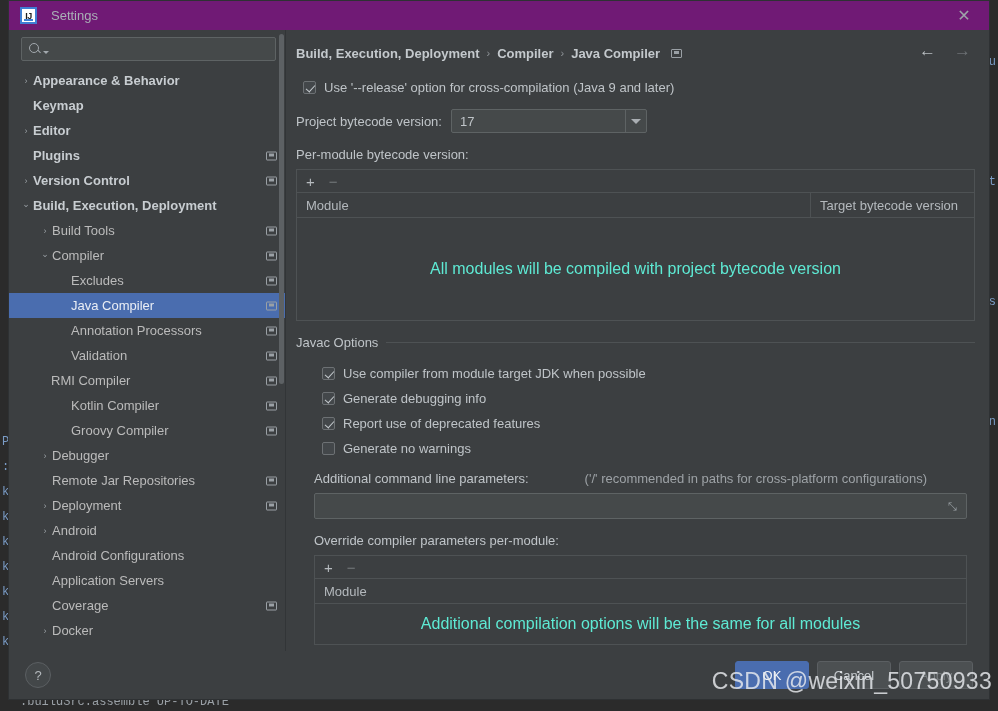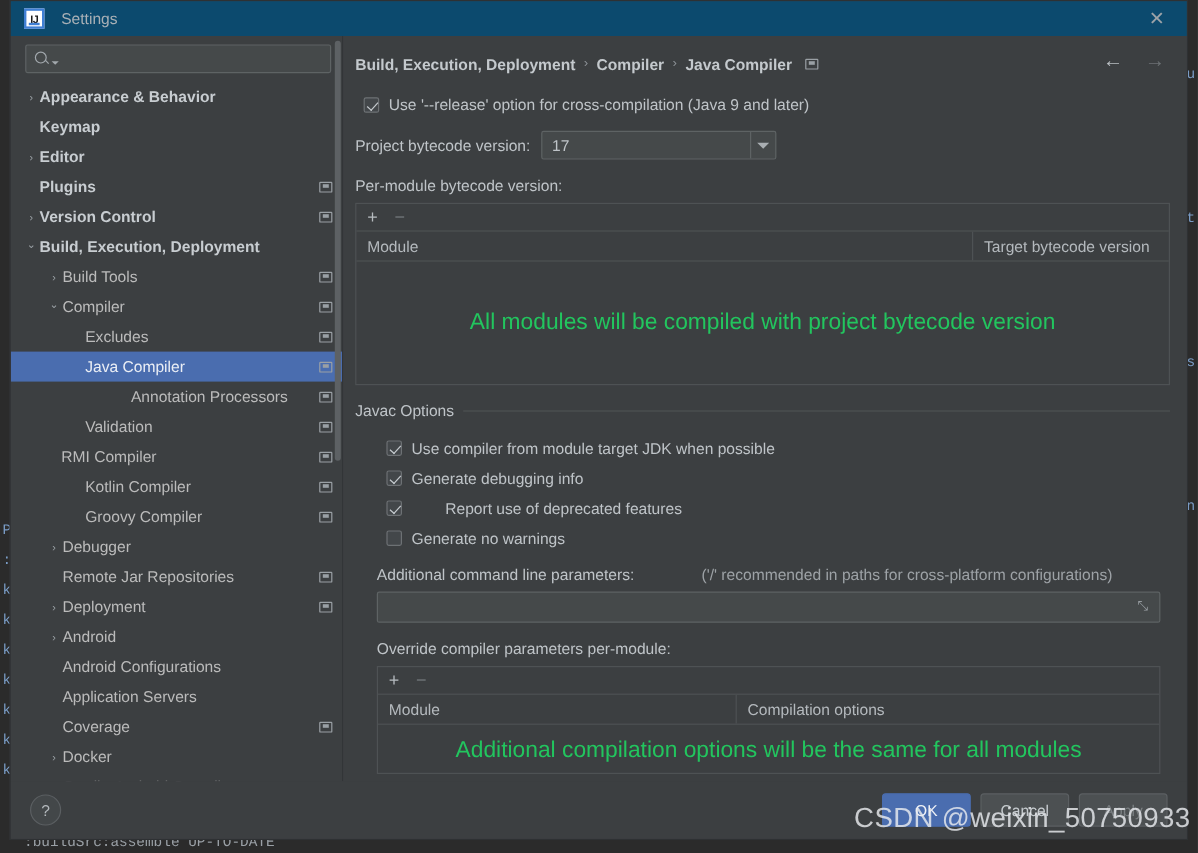--- a/index.html
+++ b/index.html
@@ -40,21 +40,21 @@
 
   
   #settings-dialog {
     position: absolute; left: 8px; top: 0; width: 982px; height: 700px;
     background: #3c3f41; border: 1px solid #2e3133;
     display: flex; flex-direction: column;
   }
 
   
   .titlebar {
-    height: 29px; background: #0c4a6e; display: flex; align-items: center;
+    height: 29px; background: #701a75; display: flex; align-items: center;
     flex: 0 0 29px; position: relative;
   }
   .ij-logo {
     width: 17px; height: 17px; margin-left: 11px;
     border: 2px solid #3f7fd4; background: #ffffff;
     display: flex; align-items: center; justify-content: center;
     font-family: "Liberation Sans", sans-serif;
     font-size: 9px; font-weight: bold; color: #1c1c1c; letter-spacing: -0.5px;
     position: relative;
   }
@@ -199,21 +199,21 @@
   }
   .tb-btn.dim { color: #74797c; }
   .tbl-head { display: flex; height: 25px; border-bottom: 1px solid #4e5254; }
   .th {
     font-size: 13px; color: #b4b9bd; display: flex; align-items: center;
     padding: 0 9px; white-space: nowrap;
   }
   .th-split { border-left: 1px solid #4e5254; }
   .tbl-empty {
     display: flex; align-items: center; justify-content: center;
-    font-size: 19px; color: #22c55e; 
+    font-size: 16px; color: #5eead4; 
   }
 
   
   .group-sep { display: flex; align-items: center; gap: 8px; }
   .group-title { font-size: 13px; color: #bfc4c8; white-space: nowrap; }
   .group-line { flex: 1; height: 1px; background: #4e5254; }
 
   
   .txt-input {
     height: 26px; background: #45494a; border: 1px solid #5e6364;
@@ -330,21 +330,21 @@
           <div class="tree-row" style="padding-left: 48px;">
             <span class="arrow"></span>
             <span class="tree-label">Excludes</span>
             <span class="cfg-icon"></span>
           </div>
           <div class="tree-row selected" style="padding-left: 48px;">
             <span class="arrow"></span>
             <span class="tree-label">Java Compiler</span>
             <span class="cfg-icon"></span>
           </div>
-          <div class="tree-row" style="padding-left: 48px; justify-content: center;">
+          <div class="tree-row" style="padding-left: 48px;">
             <span class="arrow"></span>
             <span class="tree-label">Annotation Processors</span>
             <span class="cfg-icon"></span>
           </div>
           <div class="tree-row" style="padding-left: 48px; text-align: right;">
             <span class="arrow"></span>
             <span class="tree-label">Validation</span>
             <span class="cfg-icon"></span>
           </div>
           <div class="tree-row" style="padding-left: 28px;">
@@ -459,21 +459,21 @@
 
         <div id="javac-opts" style="margin-top:11px; margin-left:26px;">
             <div class="cbx-row" style="height: 25px;">
               <span class="cbx checked"></span>
               <span class="cbx-label">Use compiler from module target JDK when possible</span>
             </div>
             <div class="cbx-row" style="height: 25px;">
               <span class="cbx checked"></span>
               <span class="cbx-label">Generate debugging info</span>
             </div>
-            <div class="cbx-row" style="height: 25px; gap: 28px;">
+            <div class="cbx-row" style="height: 25px;">
               <span class="cbx checked"></span>
               <span class="cbx-label">Report use of deprecated features</span>
             </div>
             <div class="cbx-row" style="height: 25px;">
               <span class="cbx"></span>
               <span class="cbx-label">Generate no warnings</span>
             </div>
           </div>
 
         <div class="row" style="margin-top:10px; margin-left:18px;">
@@ -486,21 +486,20 @@
 
         <div class="lbl" style="margin-top:14px; margin-left:18px;">Override compiler parameters per-module:</div>
 
         <div class="tbl-panel" style="margin-top:7px; margin-left:18px; margin-right:8px; height:90px;">
           <div class="tbl-toolbar">
             <span class="tb-btn">+</span>
             <span class="tb-btn dim">−</span>
           </div>
           <div class="tbl-head">
             <span class="th" style="width:298px;">Module</span>
-            <span class="th th-split" style="flex:1;">Compilation options</span>
           </div>
           <div class="tbl-empty" style="height:40px; align-items:flex-start; padding-top:11px;">Additional compilation options will be the same for all modules</div>
         </div>
 
       </div>
     </div>
   </div>
 
   <div class="footer">
     <div class="help-btn">?</div>

